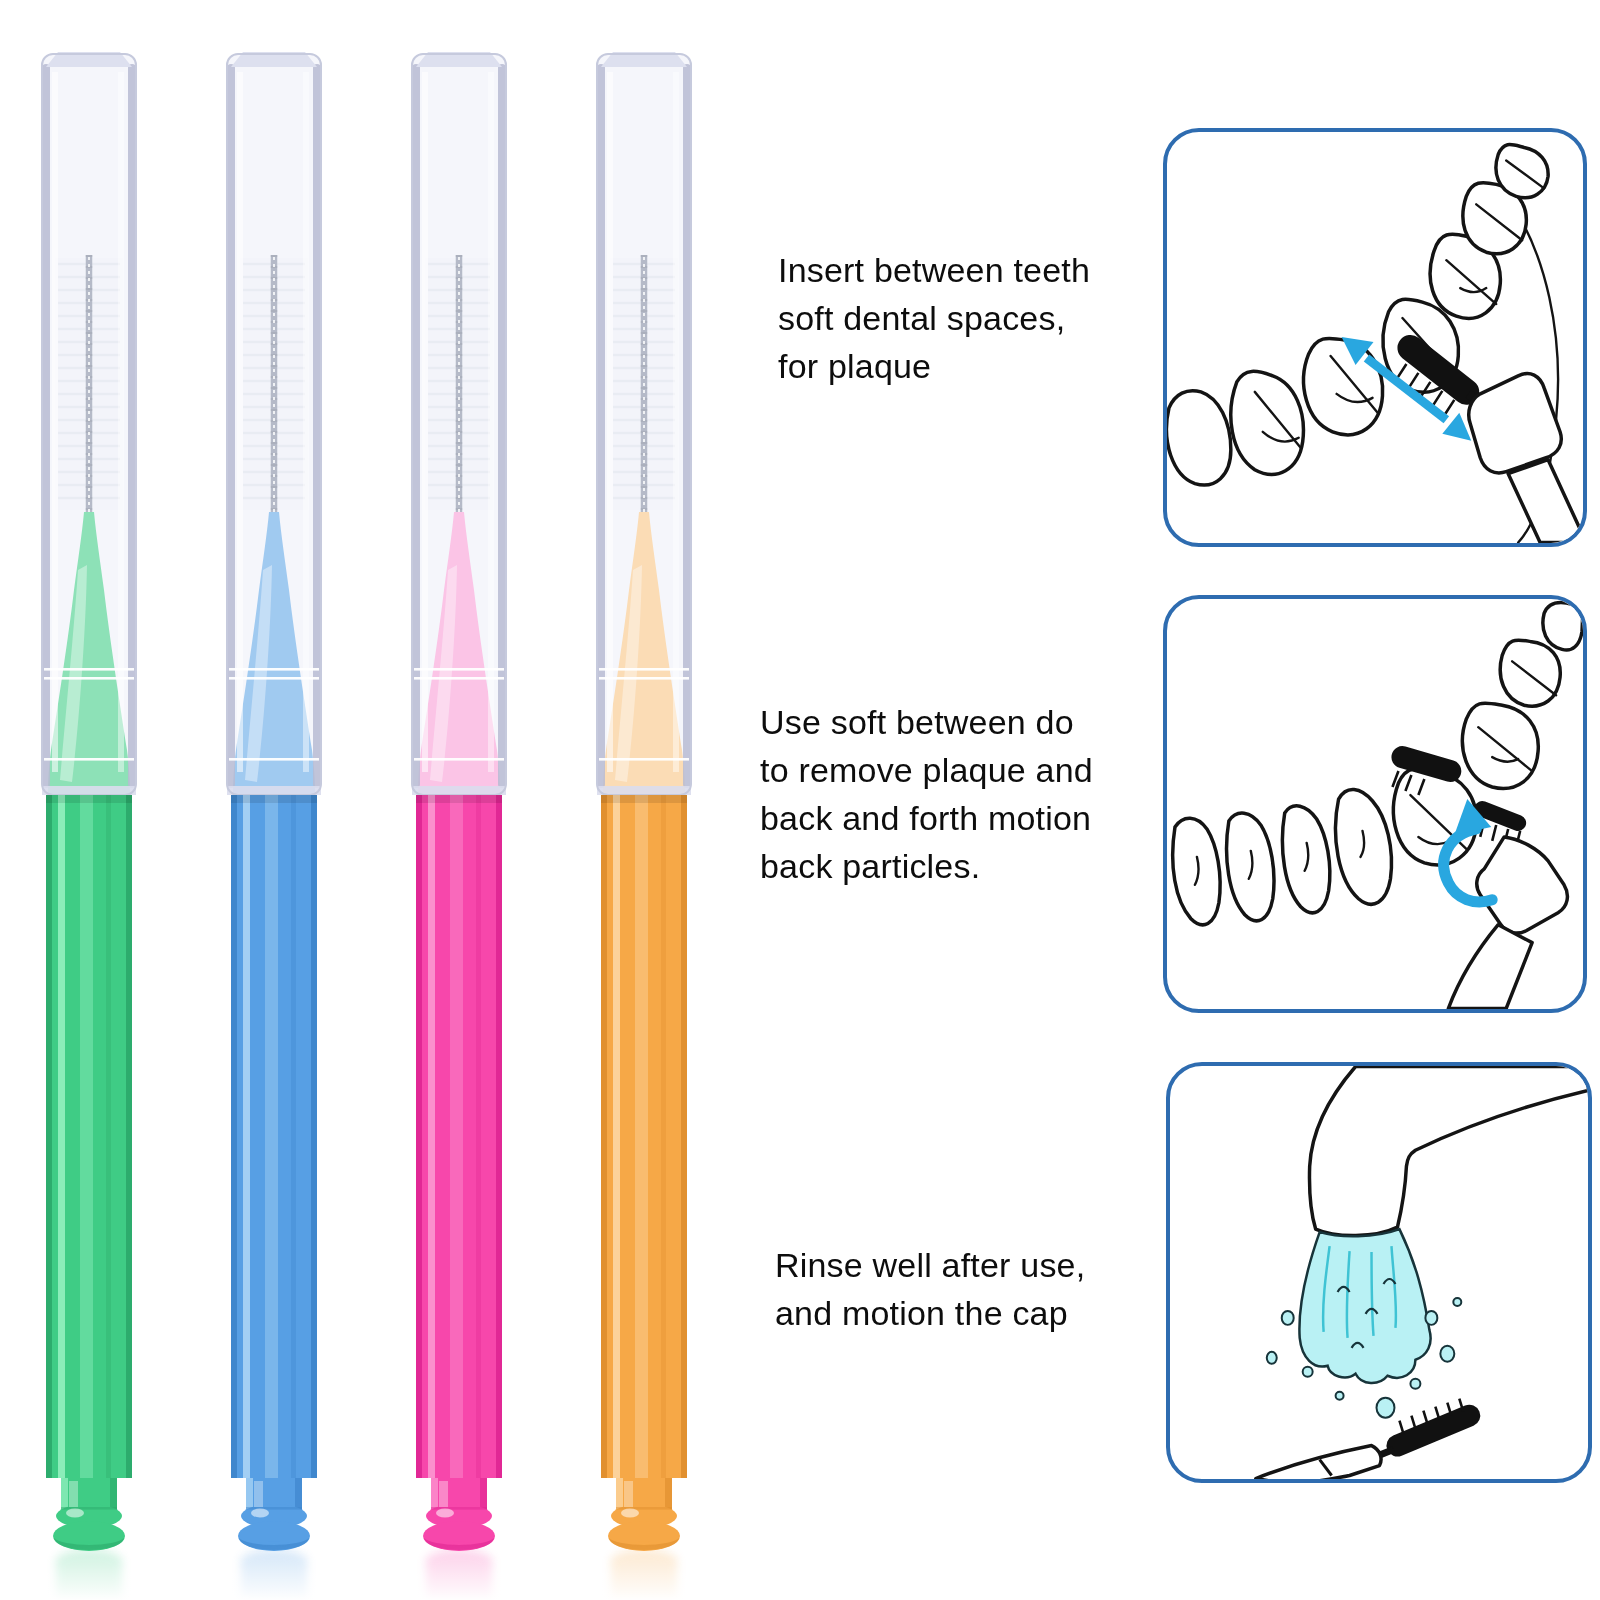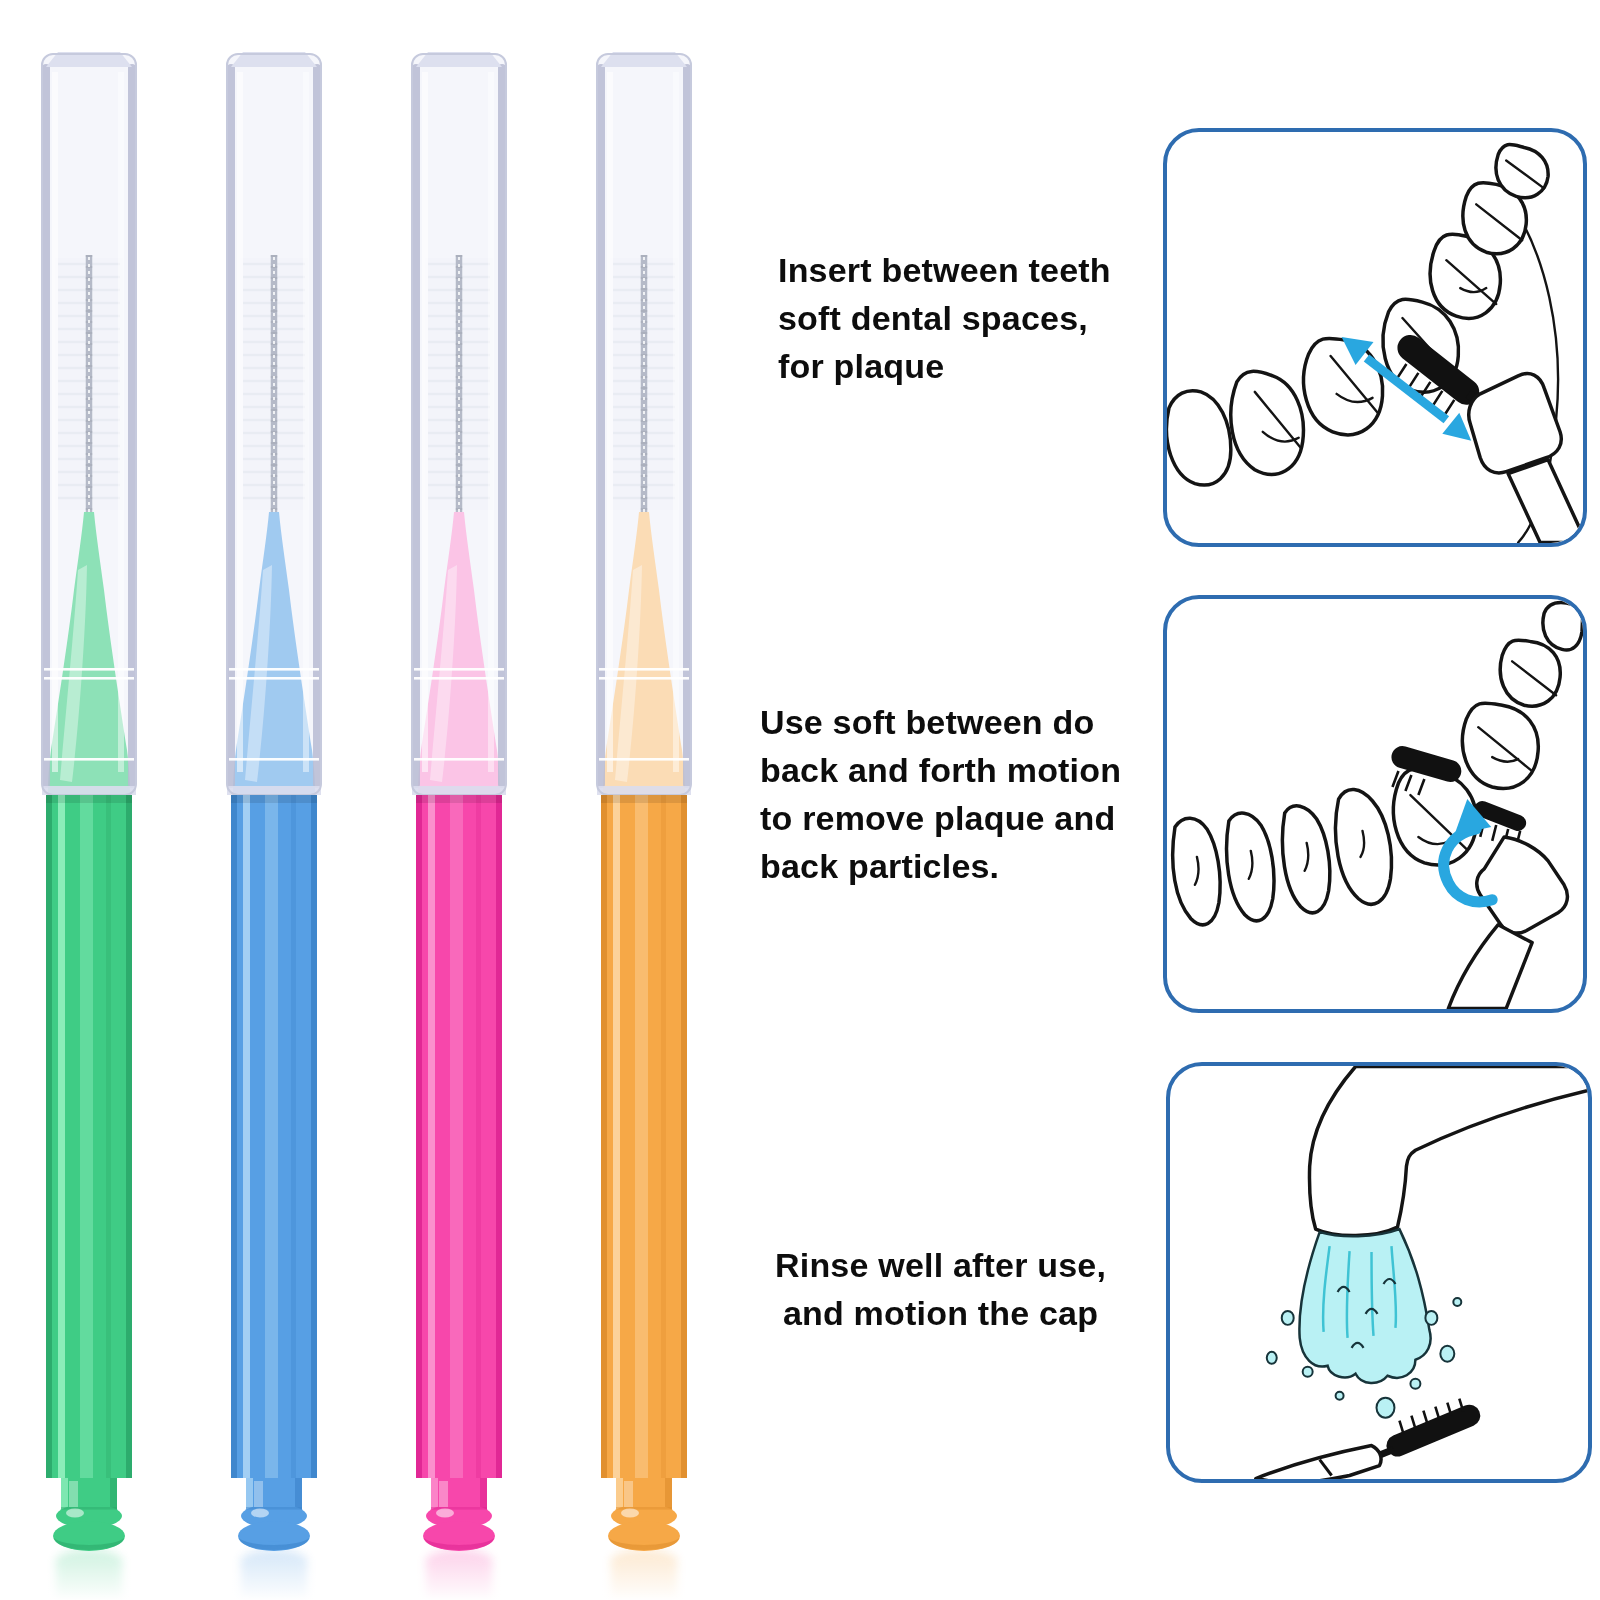--- a/index.html
+++ b/index.html
@@ -7,25 +7,25 @@
     position:relative;width:1600px;height:1600px;background:#ffffff;overflow:hidden;
     font-family:"Liberation Sans",sans-serif;
     --panel-border:#2e6cb0;--arrow:#29a7e0;--water-fill:#b9f1f4;--water-stroke:#3fc3d4;
     --line:#141414;--text:#0d0d0d;
   }
   .brush-row{position:absolute;left:0;top:50px;width:740px;height:1550px;}
   .brush{position:absolute;top:0;width:190px;height:1550px;}
   .brush svg{display:block;}
   .instruction-text{
     position:absolute;color:var(--text);
-    font-weight:700;font-size:34px;line-height:48px;letter-spacing:.2px;white-space:nowrap;
+    font-weight:400;font-size:34px;line-height:48px;letter-spacing:.2px;white-space:nowrap;
   }
   .t1{left:778px;top:246px;}
   .t2{left:760px;top:698px;}
-  .t3{left:775px;top:1241px;text-align:center;}
+  .t3{left:775px;top:1241px;}
   .panel{
     position:absolute;box-sizing:border-box;background:#fff;
     border:4px solid var(--panel-border);border-radius:36px;overflow:hidden;
   }
   .p1{left:1163px;top:128px;width:424px;height:419px;}
   .p2{left:1163px;top:595px;width:424px;height:418px;}
   .p3{left:1166px;top:1062px;width:426px;height:421px;}
   .panel svg{width:100%;height:100%;display:block;}
   .tooth{fill:#fff;stroke:var(--line);stroke-width:3.5;stroke-linejoin:round;}
   .groove{fill:none;stroke:var(--line);stroke-width:2.4;stroke-linecap:round;}
@@ -324,22 +324,22 @@
     </div>
 
   <div class="instruction-text t1">
     <div>Insert between teeth</div>
     <div>soft dental spaces,</div>
     <div>for plaque</div>
   </div>
 
   <div class="instruction-text t2">
     <div>Use soft between do</div>
+    <div>to remove plaque and</div>
     <div>back and forth motion</div>
-    <div>to remove plaque and</div>
     <div>back particles.</div>
   </div>
 
   <div class="instruction-text t3">
     <div>Rinse well after use,</div>
     <div>and motion the cap</div>
   </div>
 
   <div class="panel p1">
     <svg viewBox="0 0 417 411">

